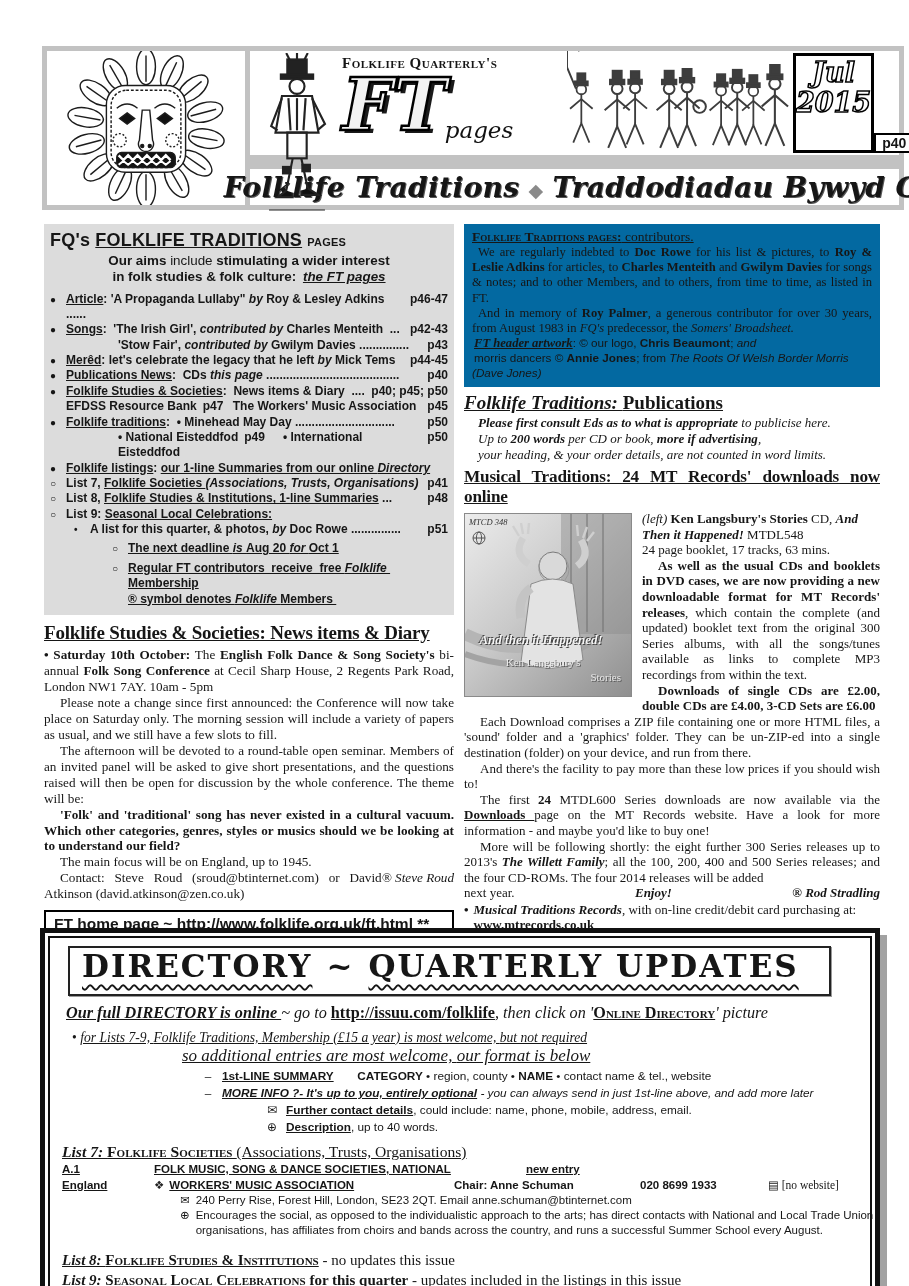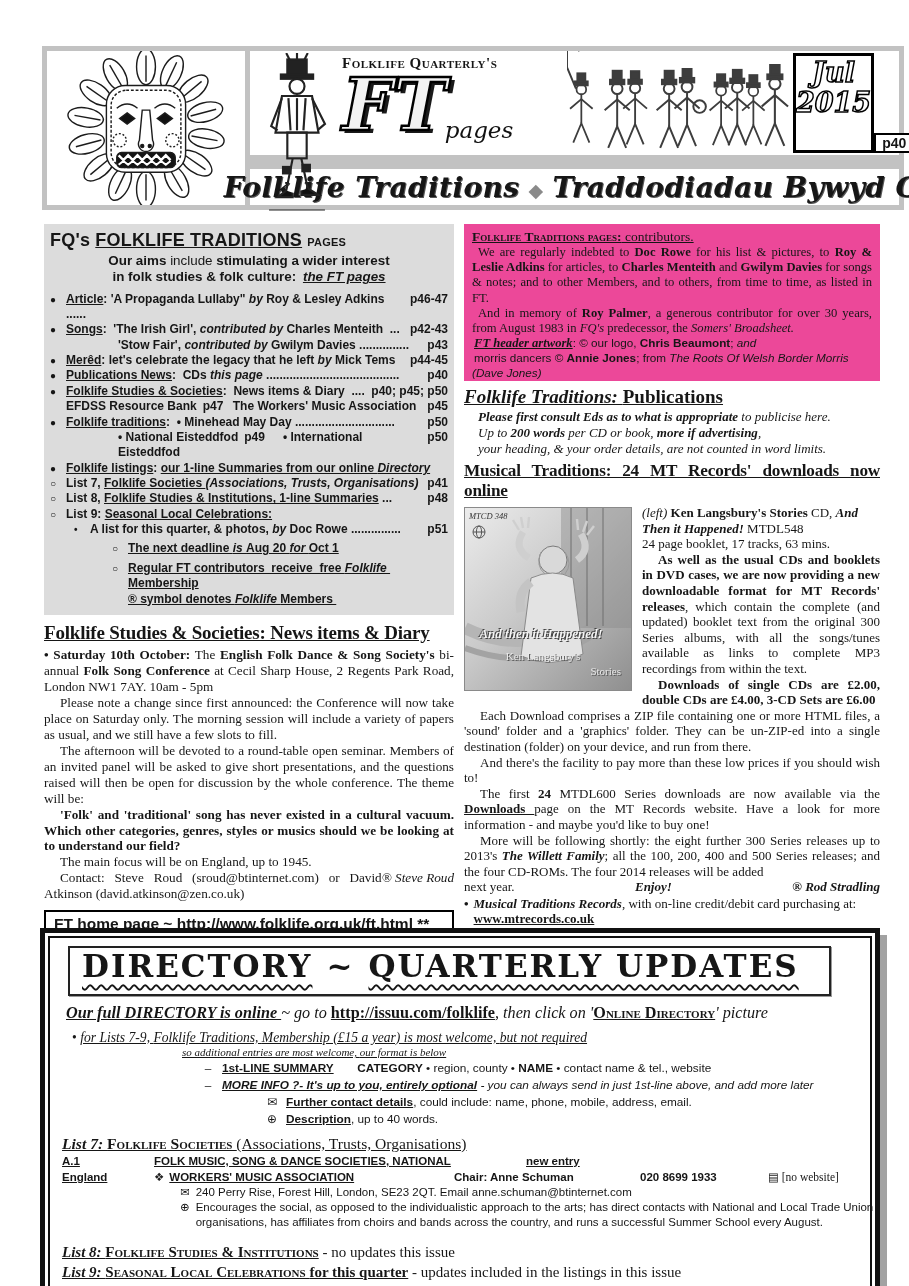--- a/index.html
+++ b/index.html
@@ -63,21 +63,21 @@
   .news h2{font-size:19px;font-weight:700;margin:0 0 2px;text-decoration:underline;letter-spacing:-.2px}
   .news p{margin:0;text-indent:16px}
   .news p.nofirst{text-indent:0}
   .sig{float:right;font-style:italic;text-indent:0}
 
   .ft-box{margin-top:8px;border:2.5px solid #000;padding:3px 8px 5px;
           font-family:"Liberation Sans","DejaVu Sans",sans-serif;font-size:12.2px;line-height:1.22}
   .ft-box .t{font-size:15.5px;font-weight:700}
   .ft-box .last{text-align:right}
 
-  .contrib{background:#ec4899;padding:5px 8px 0;font-size:12.6px;line-height:1.2;text-align:justify}
+  .contrib{background:#0369a1;padding:5px 8px 6px;font-size:12.6px;line-height:1.2;text-align:justify}
   .contrib .h{font-size:13.5px}
   .contrib p{margin:0;text-indent:6px}
   .contrib p.cred{text-indent:2px;text-align:left}
 
   .pubs{margin-top:5px}
   .pubs h2{font-size:19px;margin:0 0 1px}
   .pub-note{font-size:13px;line-height:1.22;margin-left:14px}
 
   .mt{font-size:13px;line-height:1.2;text-align:justify}
   .mt h2{font-size:17.2px;font-weight:700;text-decoration:underline;margin:4px 0 3px;letter-spacing:-.2px}
@@ -108,21 +108,21 @@
   .dir-inner{border:2px solid #111;margin:3px;padding:6px 12px 12px}
   .dir-banner-box{display:inline-block;border:2px solid #222;padding:0 30px 10px 12px;margin:2px 0 8px 6px;
                   box-shadow:1px 1px 0 #999}
   .dir-banner{font-family:"DejaVu Serif",serif;font-weight:700;font-size:31px;letter-spacing:2px;
               white-space:nowrap}
   .wavy{text-decoration:underline;text-decoration-style:wavy;text-decoration-thickness:2px;
         text-underline-offset:7px}
   .dir-tilde{padding:0 14px}
   .dir-intro{font-size:16.2px;margin:0 0 7px 4px}
   .dir-b{font-size:13.6px;margin-left:10px}
-  .dir-b2{font-size:11px;margin-left:120px}
+  .dir-b2{font-size:17px;margin-left:120px}
   .fmt{font-family:"Liberation Sans","DejaVu Sans",sans-serif;font-size:11.8px;display:flex;gap:8px;
        margin-top:3px}
   .fmt .dash{flex:none;width:12px;text-align:center}
   .fmt.ind1{margin-left:140px}
   .fmt.ind2{margin-left:204px}
   .l7h{font-size:15.6px;margin:9px 0 1px}
   .tbl{font-family:"Liberation Sans","DejaVu Sans",sans-serif;font-size:11.5px;line-height:1.3}
   .row-a1{display:flex;font-weight:700}
   .row-a1 .c1{width:92px;text-decoration:underline}
   .row-a1 .c2{width:372px;text-decoration:underline}

